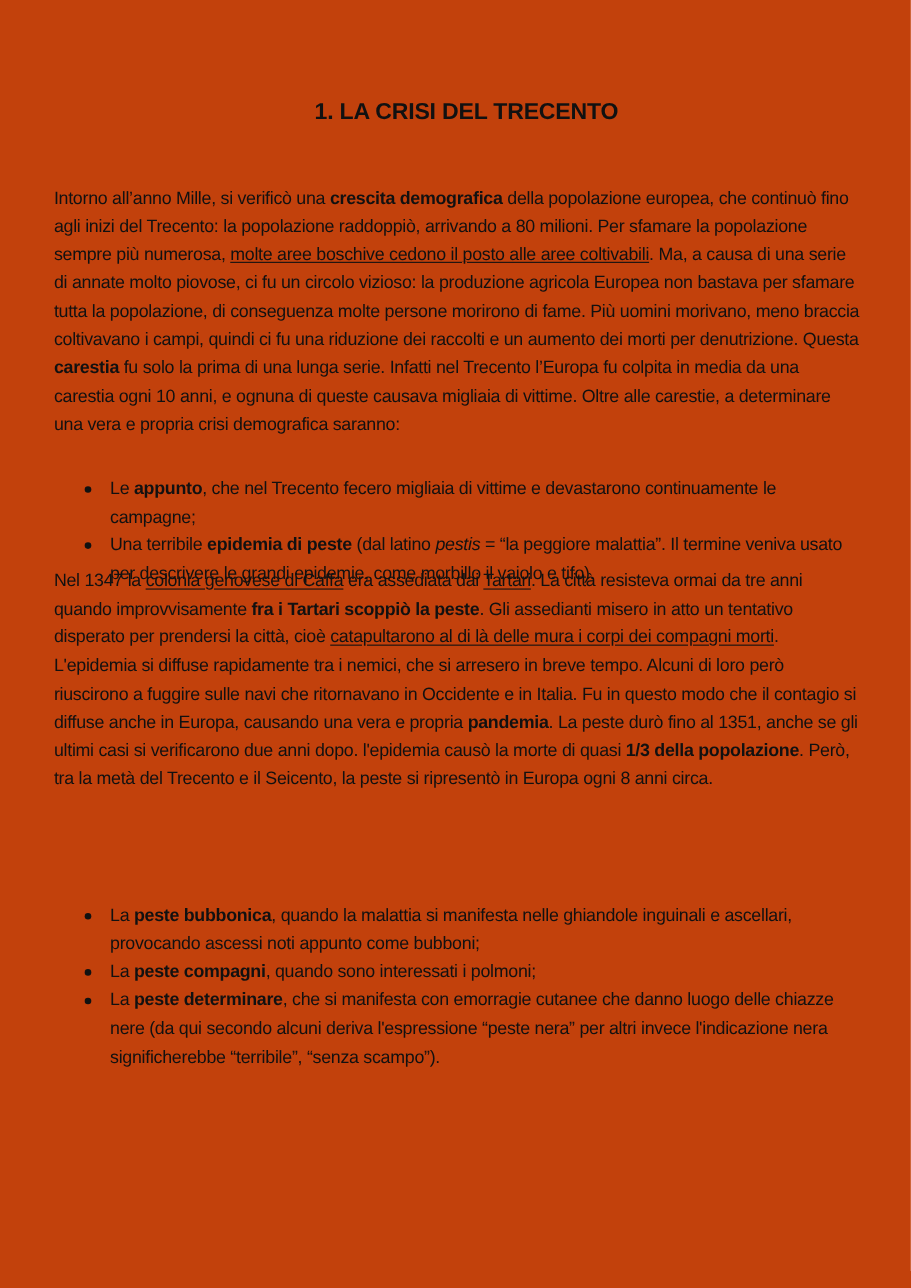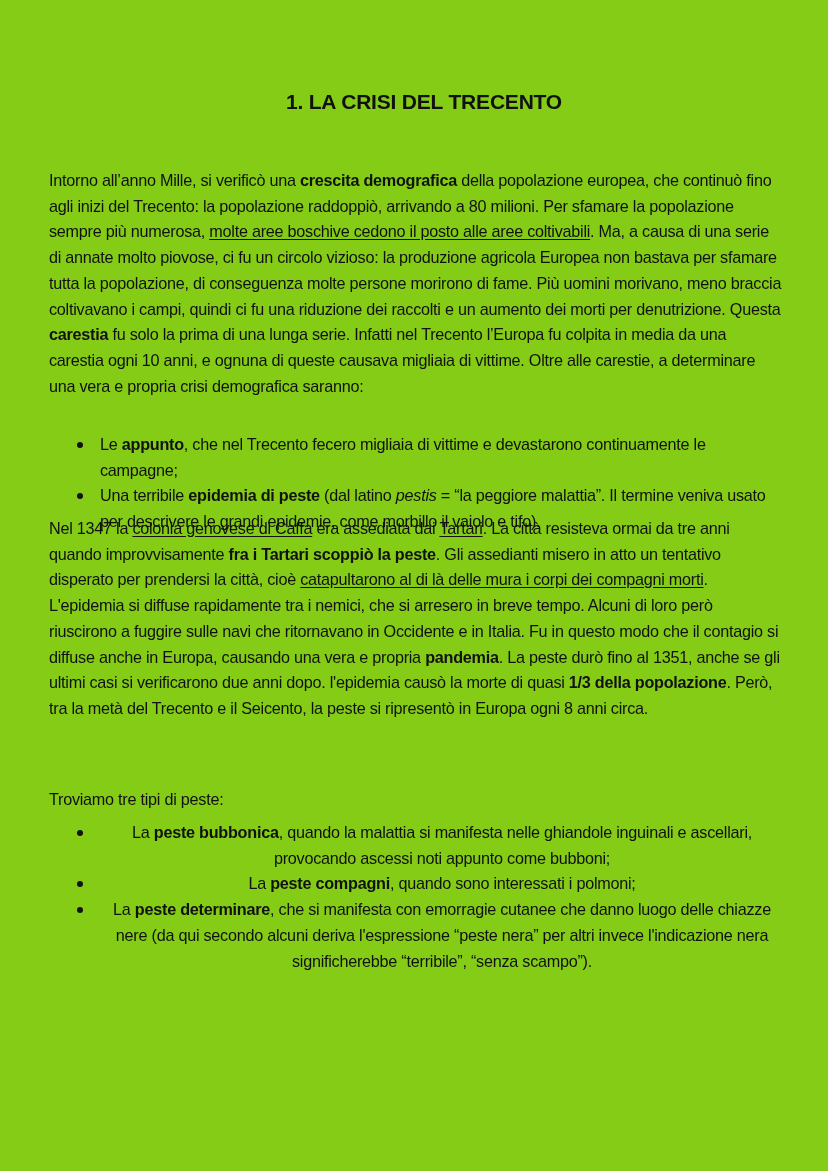--- a/index.html
+++ b/index.html
@@ -1,21 +1,21 @@
 <!DOCTYPE html>
 <html><head>
   <meta charset="utf-8">
   <style>
     html, body { margin: 0; padding: 0; background: #ffffff; }
     body {
       width: 828px; height: 1171px; overflow: hidden; position: relative;
       font-family: "Liberation Sans", "DejaVu Sans", sans-serif;
       color: #111111;
     }
-    .page { position: absolute; left: 0; top: 0; width: 828px; height: 1171px; background: #84cc16; }
+    .page { position: absolute; left: 0; top: 0; width: 828px; height: 1171px; background: #c2410c; }
     .title {
       position: absolute; left: 0; width: 828px; top: 90px;
       text-align: center; font-weight: bold; font-size: 21px; letter-spacing: -0.2px;
       padding-left: 20px; box-sizing: border-box;
     }
     .section-heading {
       position: absolute; left: 49px; top: 131px;
       font-weight: bold; font-size: 18px; letter-spacing: -0.2px;
     }
     .body-text {
@@ -28,21 +28,21 @@
     .bullet .dot {
       position: absolute; left: 28px; top: 10px; width: 6px; height: 6px;
       border-radius: 50%; background: #111;
     }
     b { font-weight: bold; }
     u { text-decoration: underline; text-underline-offset: 2px; }
     #intro { top: 168px; }
     #causes { top: 432px; }
     #caffa { top: 516px; }
     #types-intro { top: 787px; }
-    #types { top: 820px; text-align: center; }
+    #types { top: 820px; }
   </style>
 </head>
 <body>
 
 <div class="page">
   <div class="title">1. LA CRISI DEL TRECENTO</div>
 
   <div class="body-text" id="intro">
     <p class="para">Intorno all’anno Mille, si verificò una <b>crescita demografica</b> della popolazione europea, che continuò fino agli inizi del Trecento: la popolazione raddoppiò, arrivando a 80 milioni. Per sfamare la popolazione sempre più numerosa, <u>molte aree boschive cedono il posto alle aree coltivabili</u>. Ma, a causa di una serie di annate molto piovose, ci fu un circolo vizioso: la produzione agricola Europea non bastava per sfamare tutta la popolazione, di conseguenza molte persone morirono di fame. Più uomini morivano, meno braccia coltivavano i campi, quindi ci fu una riduzione dei raccolti e un aumento dei morti per denutrizione. Questa <b>carestia</b> fu solo la prima di una lunga serie. Infatti nel Trecento l’Europa fu colpita in media da una carestia ogni 10 anni, e ognuna di queste causava migliaia di vittime. Oltre alle carestie, a determinare una vera e propria crisi demografica saranno:</p>
   </div>
@@ -51,23 +51,20 @@
     <ul class="bullets">
         <li class="bullet"><span class="dot"></span><span>Le <b>appunto</b>, che nel Trecento fecero migliaia di vittime e devastarono continuamente le campagne;</span></li>
         <li class="bullet"><span class="dot"></span><span>Una terribile <b>epidemia di peste</b> (dal latino <i>pestis</i> = “la peggiore malattia”. Il termine veniva usato per descrivere le grandi epidemie, come morbillo il vaiolo e tifo).</span></li>
       </ul>
   </div>
 
   <div class="body-text" id="caffa">
     <p class="para">Nel 1347 la <u>colonia genovese di Caffa</u> era assediata dai <u>Tartari</u>. La città resisteva ormai da tre anni quando improvvisamente <b>fra i Tartari scoppiò la peste</b>. Gli assedianti misero in atto un tentativo disperato per prendersi la città, cioè <u>catapultarono al di là delle mura i corpi dei compagni morti</u>. L'epidemia si diffuse rapidamente tra i nemici, che si arresero in breve tempo. Alcuni di loro però riuscirono a fuggire sulle navi che ritornavano in Occidente e in Italia. Fu in questo modo che il contagio si diffuse anche in Europa, causando una vera e propria <b>pandemia</b>. La peste durò fino al 1351, anche se gli ultimi casi si verificarono due anni dopo. l'epidemia causò la morte di quasi <b>1/3 della popolazione</b>. Però, tra la metà del Trecento e il Seicento, la peste si ripresentò in Europa ogni 8 anni circa.</p>
   </div>
 
-  <div class="body-text" id="types-intro">
-    <p class="para">Troviamo tre tipi di peste:</p>
-  </div>
 
   <div class="body-text" id="types">
     <ul class="bullets">
         <li class="bullet"><span class="dot"></span><span>La <b>peste bubbonica</b>, quando la malattia si manifesta nelle ghiandole inguinali e ascellari, provocando ascessi noti appunto come bubboni;</span></li>
         <li class="bullet"><span class="dot"></span><span>La <b>peste compagni</b>, quando sono interessati i polmoni;</span></li>
         <li class="bullet"><span class="dot"></span><span>La <b>peste determinare</b>, che si manifesta con emorragie cutanee che danno luogo delle chiazze nere (da qui secondo alcuni deriva l'espressione “peste nera” per altri invece l'indicazione nera significherebbe “terribile”, “senza scampo”).</span></li>
       </ul>
   </div>
 </div>
 

